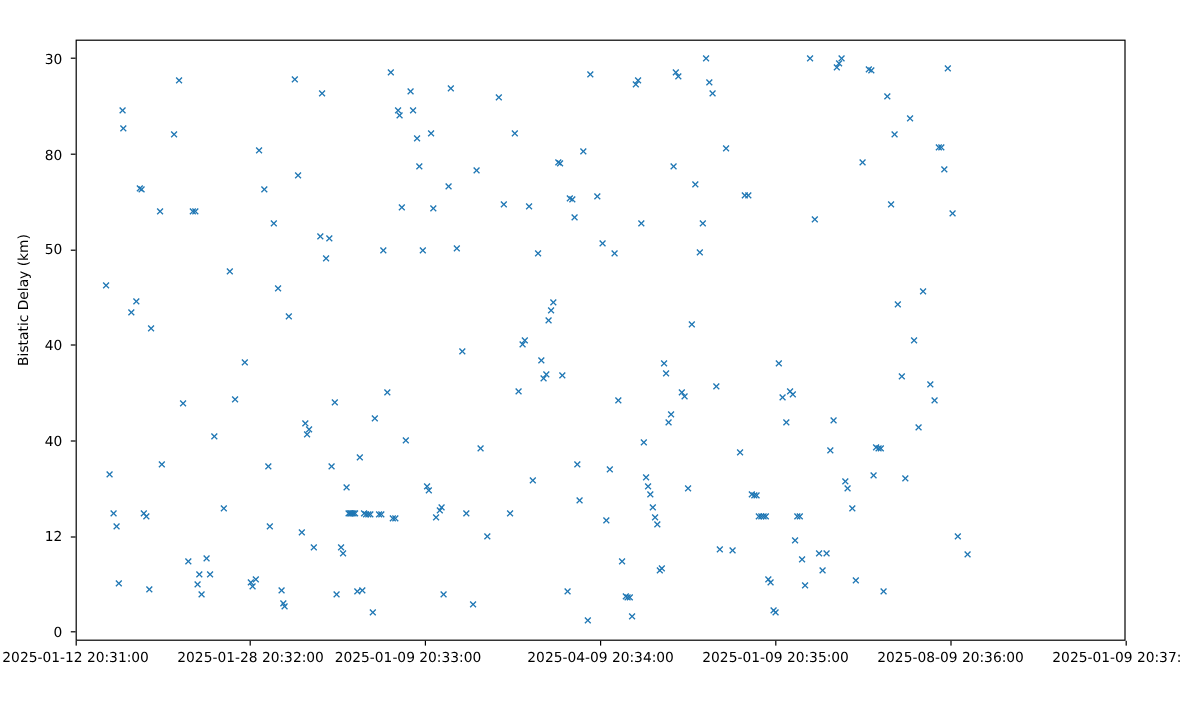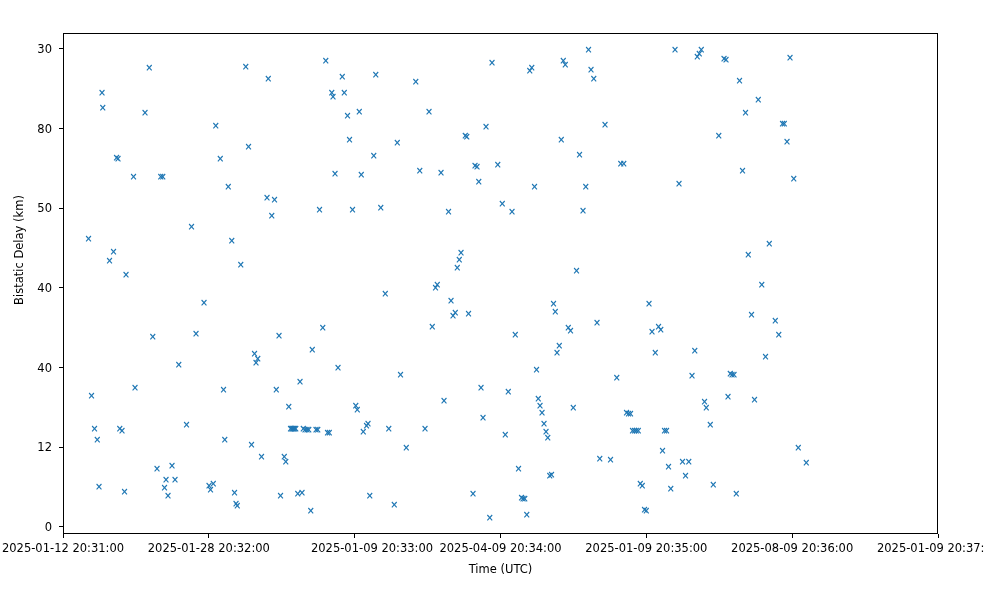--- a/index.html
+++ b/index.html
@@ -811,21 +811,21 @@
         </div>
       </div>
   </div>
 
   <div id="xticks-layer">
       <div class="xtick" style="left: 62.5px;"></div>
       <div class="xticklabel" style="left: 63px;">2025-01-12 20:31:00</div>
       <div class="xtick" style="left: 208.33px;"></div>
       <div class="xticklabel" style="left: 208.83px;">2025-01-28 20:32:00</div>
       <div class="xtick" style="left: 354.17px;"></div>
-      <div class="xticklabel" style="left: 372px;">2025-01-09 20:33:00</div>
+      <div class="xticklabel" style="left: 340px;">2025-01-09 20:33:00</div>
       <div class="xtick" style="left: 500px;"></div>
       <div class="xticklabel" style="left: 500.5px;">2025-04-09 20:34:00</div>
       <div class="xtick" style="left: 645.83px;"></div>
       <div class="xticklabel" style="left: 646.33px;">2025-01-09 20:35:00</div>
       <div class="xtick" style="left: 791.67px;"></div>
       <div class="xticklabel" style="left: 792.17px;">2025-08-09 20:36:00</div>
       <div class="xtick" style="left: 937.5px;"></div>
       <div class="xticklabel" style="left: 938px;">2025-01-09 20:37:00</div>
     </div>
   <div id="yticks-layer">
@@ -838,16 +838,15 @@
       <div class="ytick" style="top: 287.38px;"></div>
       <div class="yticklabel" style="top: 287.88px;">40</div>
       <div class="ytick" style="top: 207.73px;"></div>
       <div class="yticklabel" style="top: 208.23px;">50</div>
       <div class="ytick" style="top: 128.08px;"></div>
       <div class="yticklabel" style="top: 128.58px;">80</div>
       <div class="ytick" style="top: 48.43px;"></div>
       <div class="yticklabel" style="top: 48.93px;">30</div>
     </div>
 
-  <div id="xlabel">Time (UTC)</div>
   <div id="ylabel">Bistatic Delay (km)</div>
 
 </div>
 
 </body></html>

